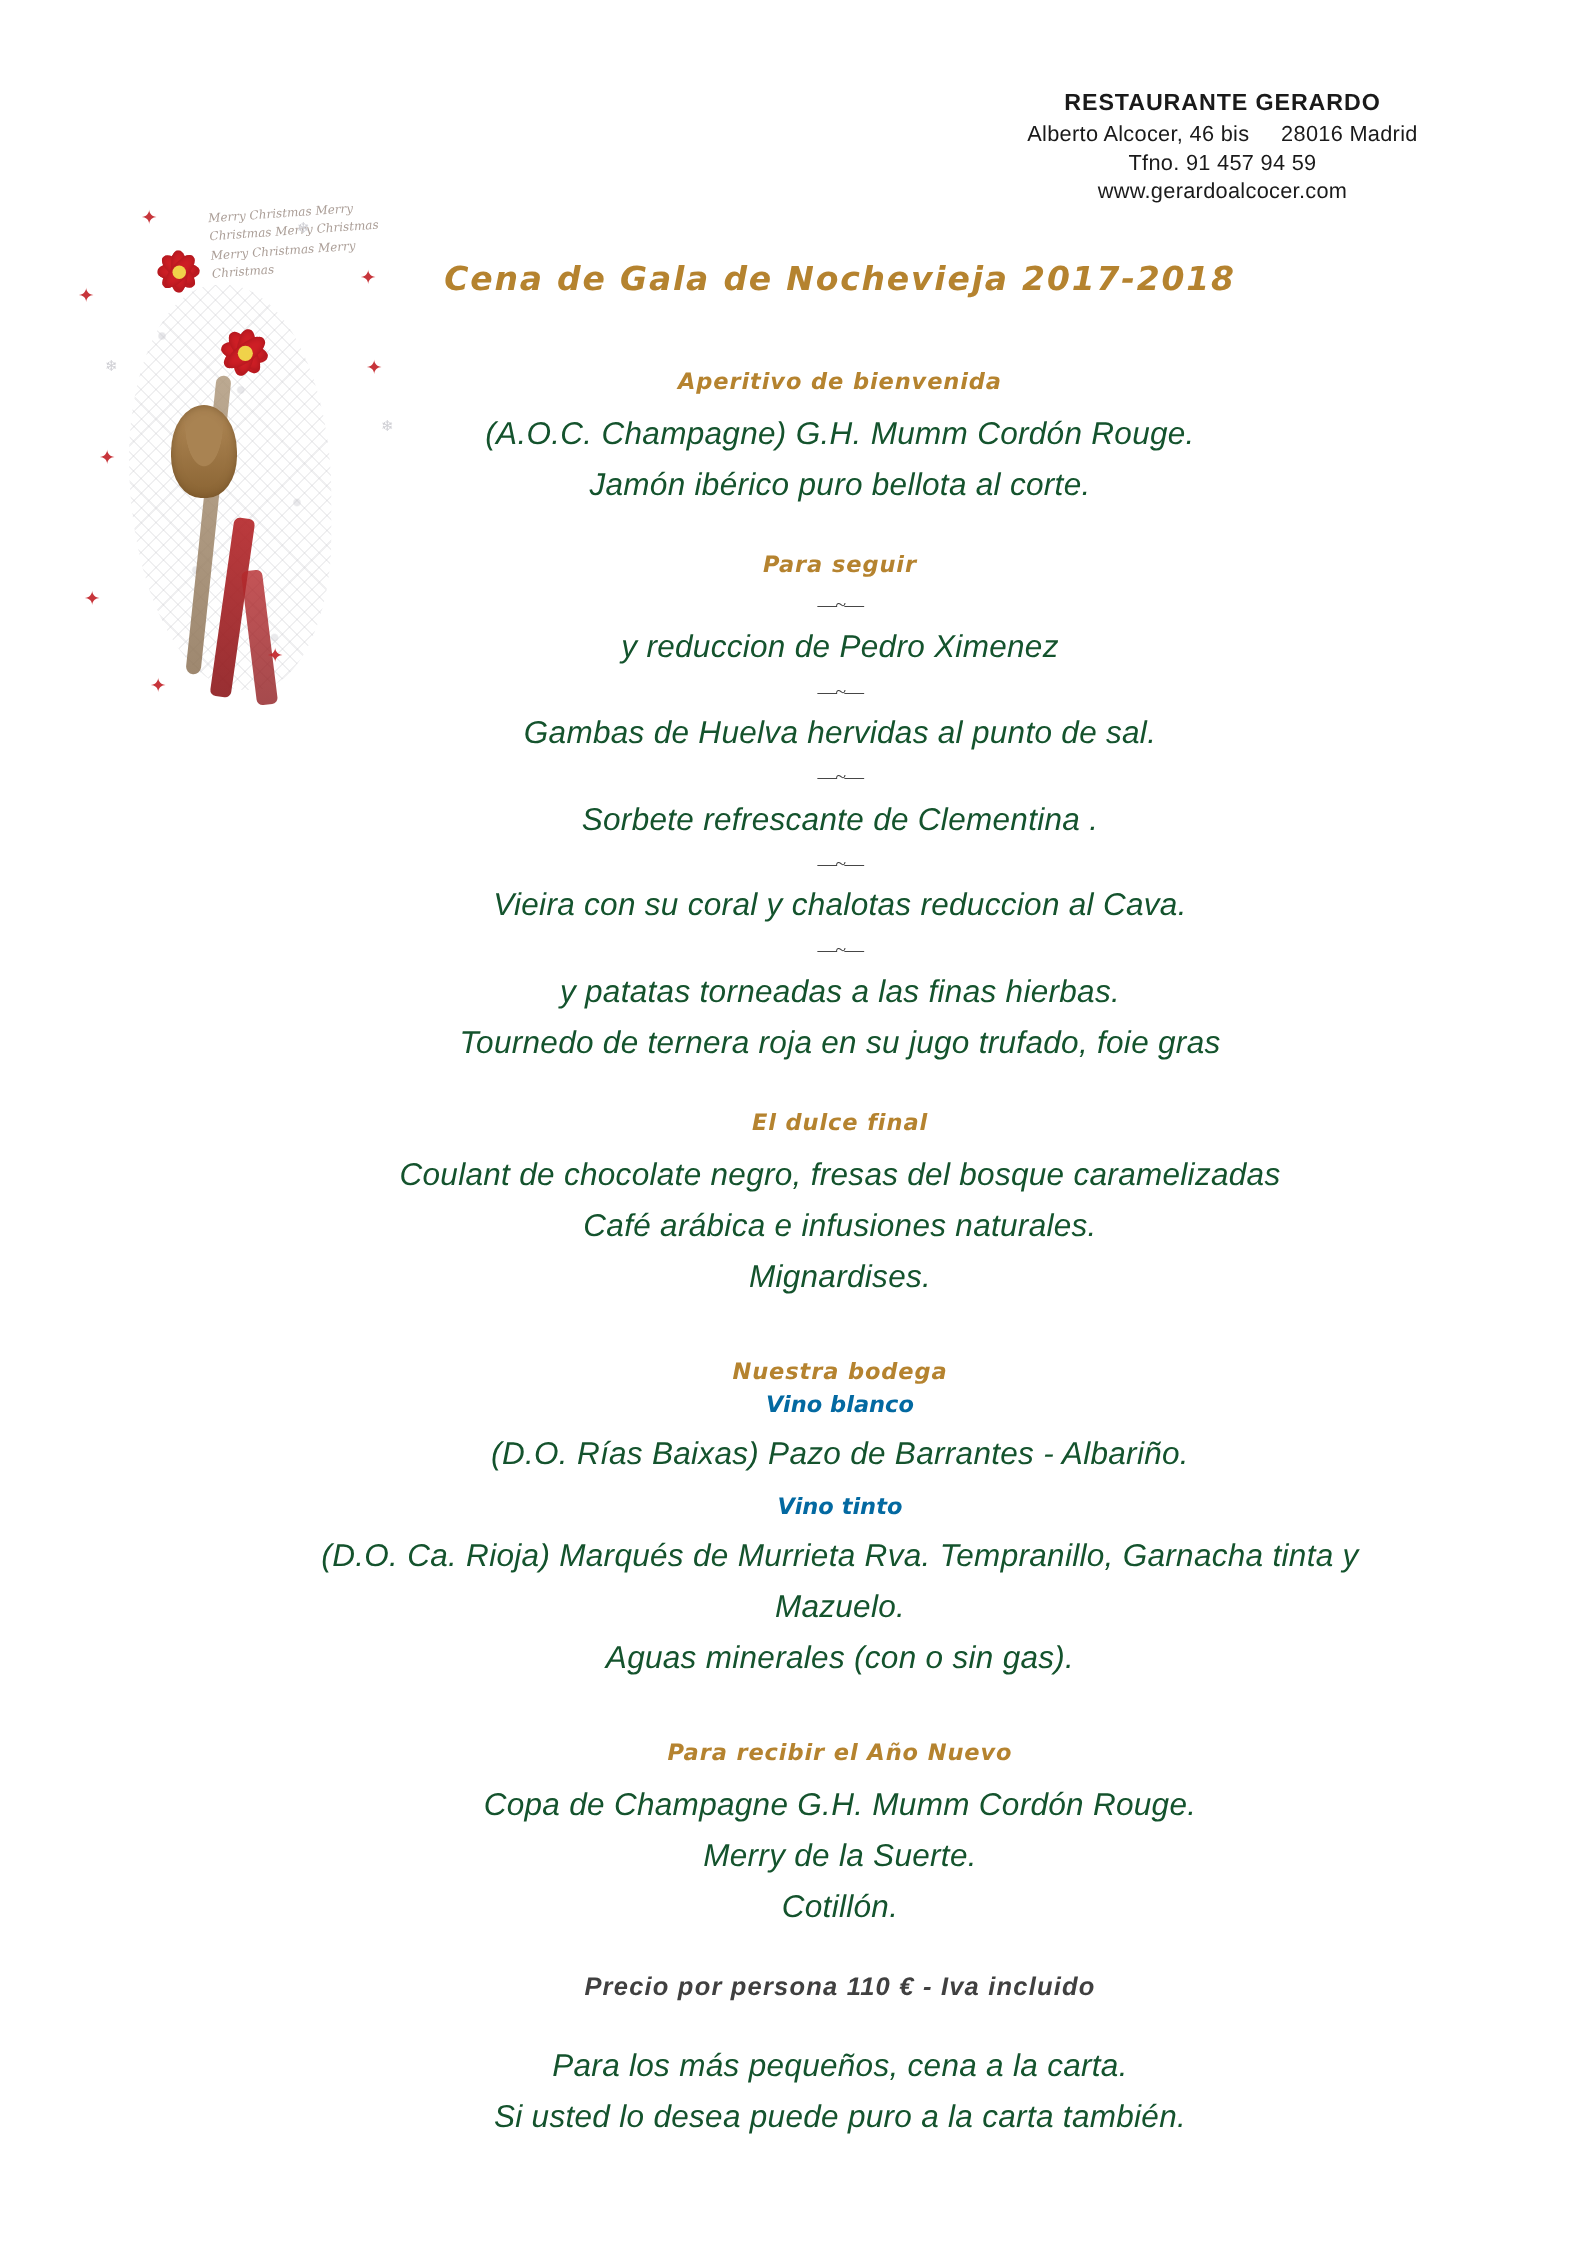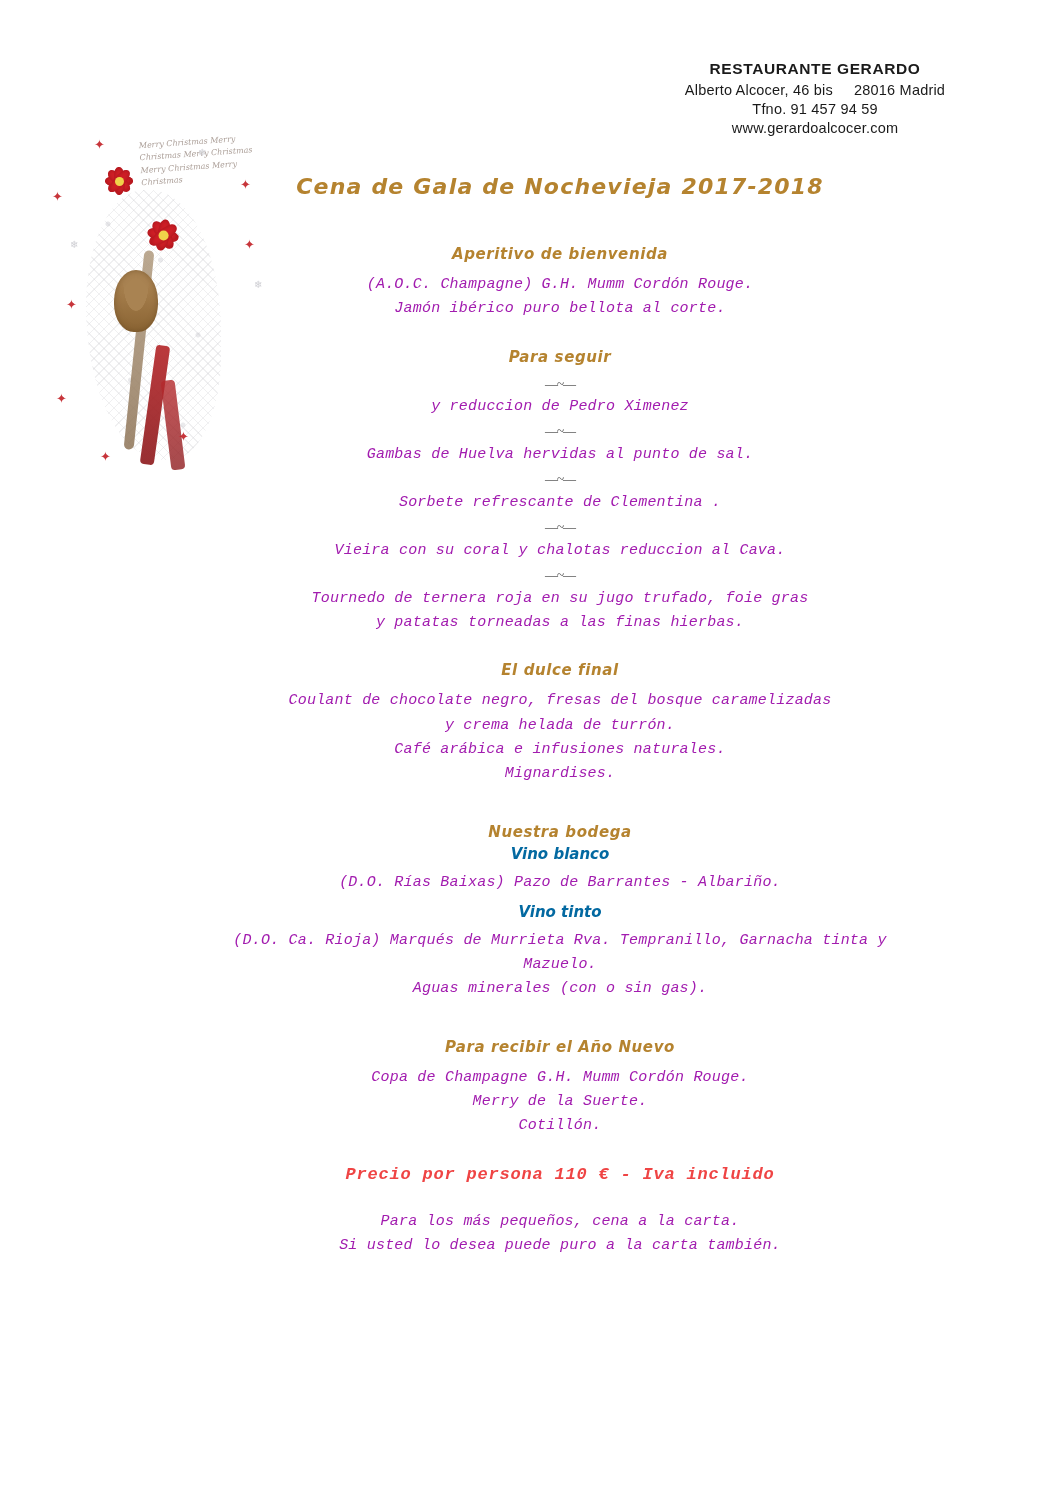--- a/index.html
+++ b/index.html
@@ -189,44 +189,44 @@
   .section-head {
     font-family: "DejaVu Sans", sans-serif;
     font-style: italic;
     font-weight: bold;
     font-size: 15px;
     letter-spacing: .6px;
     color: #b5832f;
     margin-bottom: 10px;
   }
   .line {
-    font-family: Liberation Mono, monospace;
-    font-style: italic;
-    font-size: 15px;
-    color: #a21caf;
+    font-family: Liberation Sans, sans-serif;
+    font-style: italic;
+    font-size: 21px;
+    color: #14532d;
     line-height: 1.62;
     letter-spacing: .2px;
   }
   .sep {
     font-family: "Liberation Serif", serif;
     font-size: 13px;
     color: #3a3a3a;
     line-height: 1.2;
     margin: 4px 0 4px 0;
     letter-spacing: -1px;
   }
   .gap-md { height: 26px; }
   .gap-lg { height: 36px; }
   .price {
-    font-family: Liberation Mono, monospace;
+    font-family: Liberation Sans, sans-serif;
     font-style: italic;
     font-weight: bold;
     font-size: 17px;
     letter-spacing: .8px;
-    color: #ef4444;
+    color: #404040;
   }
   .subhead {
     font-family: "DejaVu Sans", sans-serif;
     font-style: italic;
     font-weight: bold;
     font-size: 15px;
     color: #0369a1;
     margin-bottom: 8px;
   }
 </style>
@@ -298,28 +298,27 @@
   <div class="section-head">Para seguir</div>
   <div class="sep">—~—</div>
   <div class="line">y reduccion de Pedro Ximenez</div>
   <div class="sep">—~—</div>
   <div class="line">Gambas de Huelva hervidas al punto de sal.</div>
   <div class="sep">—~—</div>
   <div class="line">Sorbete refrescante de Clementina .</div>
   <div class="sep">—~—</div>
   <div class="line">Vieira con su coral y chalotas reduccion al Cava.</div>
   <div class="sep">—~—</div>
+  <div class="line">y patatas torneadas a las finas hierbas.</div>
   <div class="line">Tournedo de ternera roja en su jugo trufado, foie gras</div>
-  <div class="line">y patatas torneadas a las finas hierbas.</div>
 
   <div class="gap-md"></div>
 
   <div class="section-head">El dulce final</div>
   <div class="line">Coulant de chocolate negro,  fresas del bosque caramelizadas</div>
-  <div class="line">y crema helada de turrón.</div>
   <div class="line">Café arábica e infusiones naturales.</div>
   <div class="line">Mignardises.</div>
 
   <div class="gap-lg"></div>
 
   <div class="section-head" style="margin-bottom:4px;">Nuestra bodega</div>
   <div class="subhead">Vino blanco</div>
   <div class="line">(D.O. Rías Baixas) Pazo de Barrantes -  Albariño.</div>
   <div class="subhead" style="margin-top:8px;">Vino tinto</div>
   <div class="line">(D.O. Ca. Rioja) Marqués de Murrieta Rva. Tempranillo, Garnacha tinta y Mazuelo.</div>

